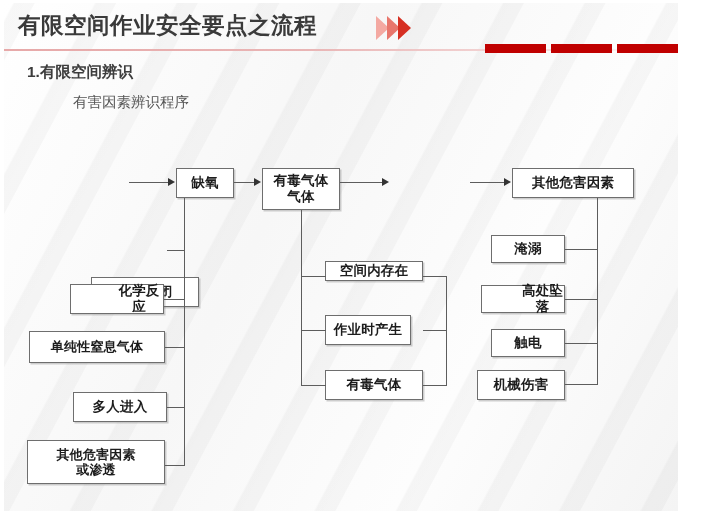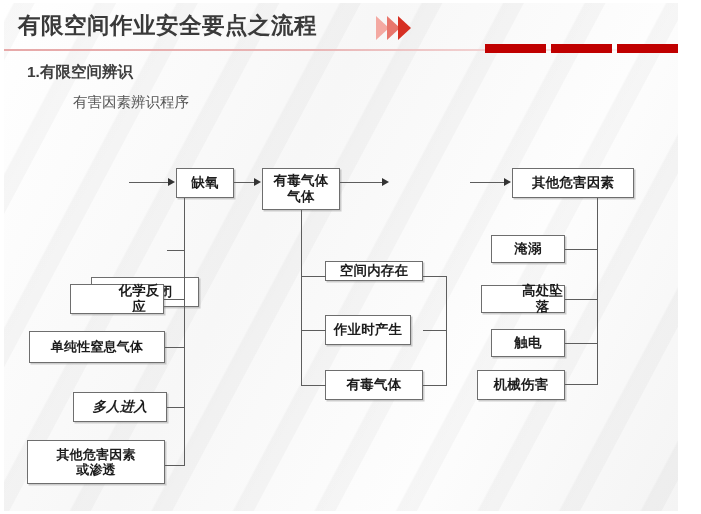--- a/index.html
+++ b/index.html
@@ -188,21 +188,21 @@
 
       <div class="hline" style="left:466px; top:179px; width:35px;"></div>
       <div class="arrow" style="left:500px; top:175px;"></div>
 
       <div class="box" style="left:87px; top:232px; width:108px; height:30px;margin-top:42px;">长期关闭</div>
 
       <div class="box" style="left:66px; top:281px; width:94px; height:30px;padding-left:44px;">化学反应</div>
 
       <div class="box small" style="left:25px; top:328px; width:136px; height:32px;">单纯性窒息气体</div>
 
-      <div class="box" style="left:69px; top:389px; width:94px; height:30px;font-style:italic;">多人进入</div>
+      <div class="box" style="left:69px; top:389px; width:94px; height:30px;">多人进入</div>
 
       <div class="box small" style="left:23px; top:437px; width:138px; height:44px; white-space:pre-line;">其他危害因素
 或渗透</div>
 
       <div class="vline" style="left:180px; top:195px; height:268px;"></div>
       <div class="hline" style="left:163px; top:247px; width:18px;"></div>
       <div class="hline" style="left:160px; top:296px; width:21px;"></div>
       <div class="hline" style="left:161px; top:344px; width:20px;"></div>
       <div class="hline" style="left:163px; top:404px; width:18px;"></div>
       <div class="hline" style="left:161px; top:462px; width:20px;"></div>

